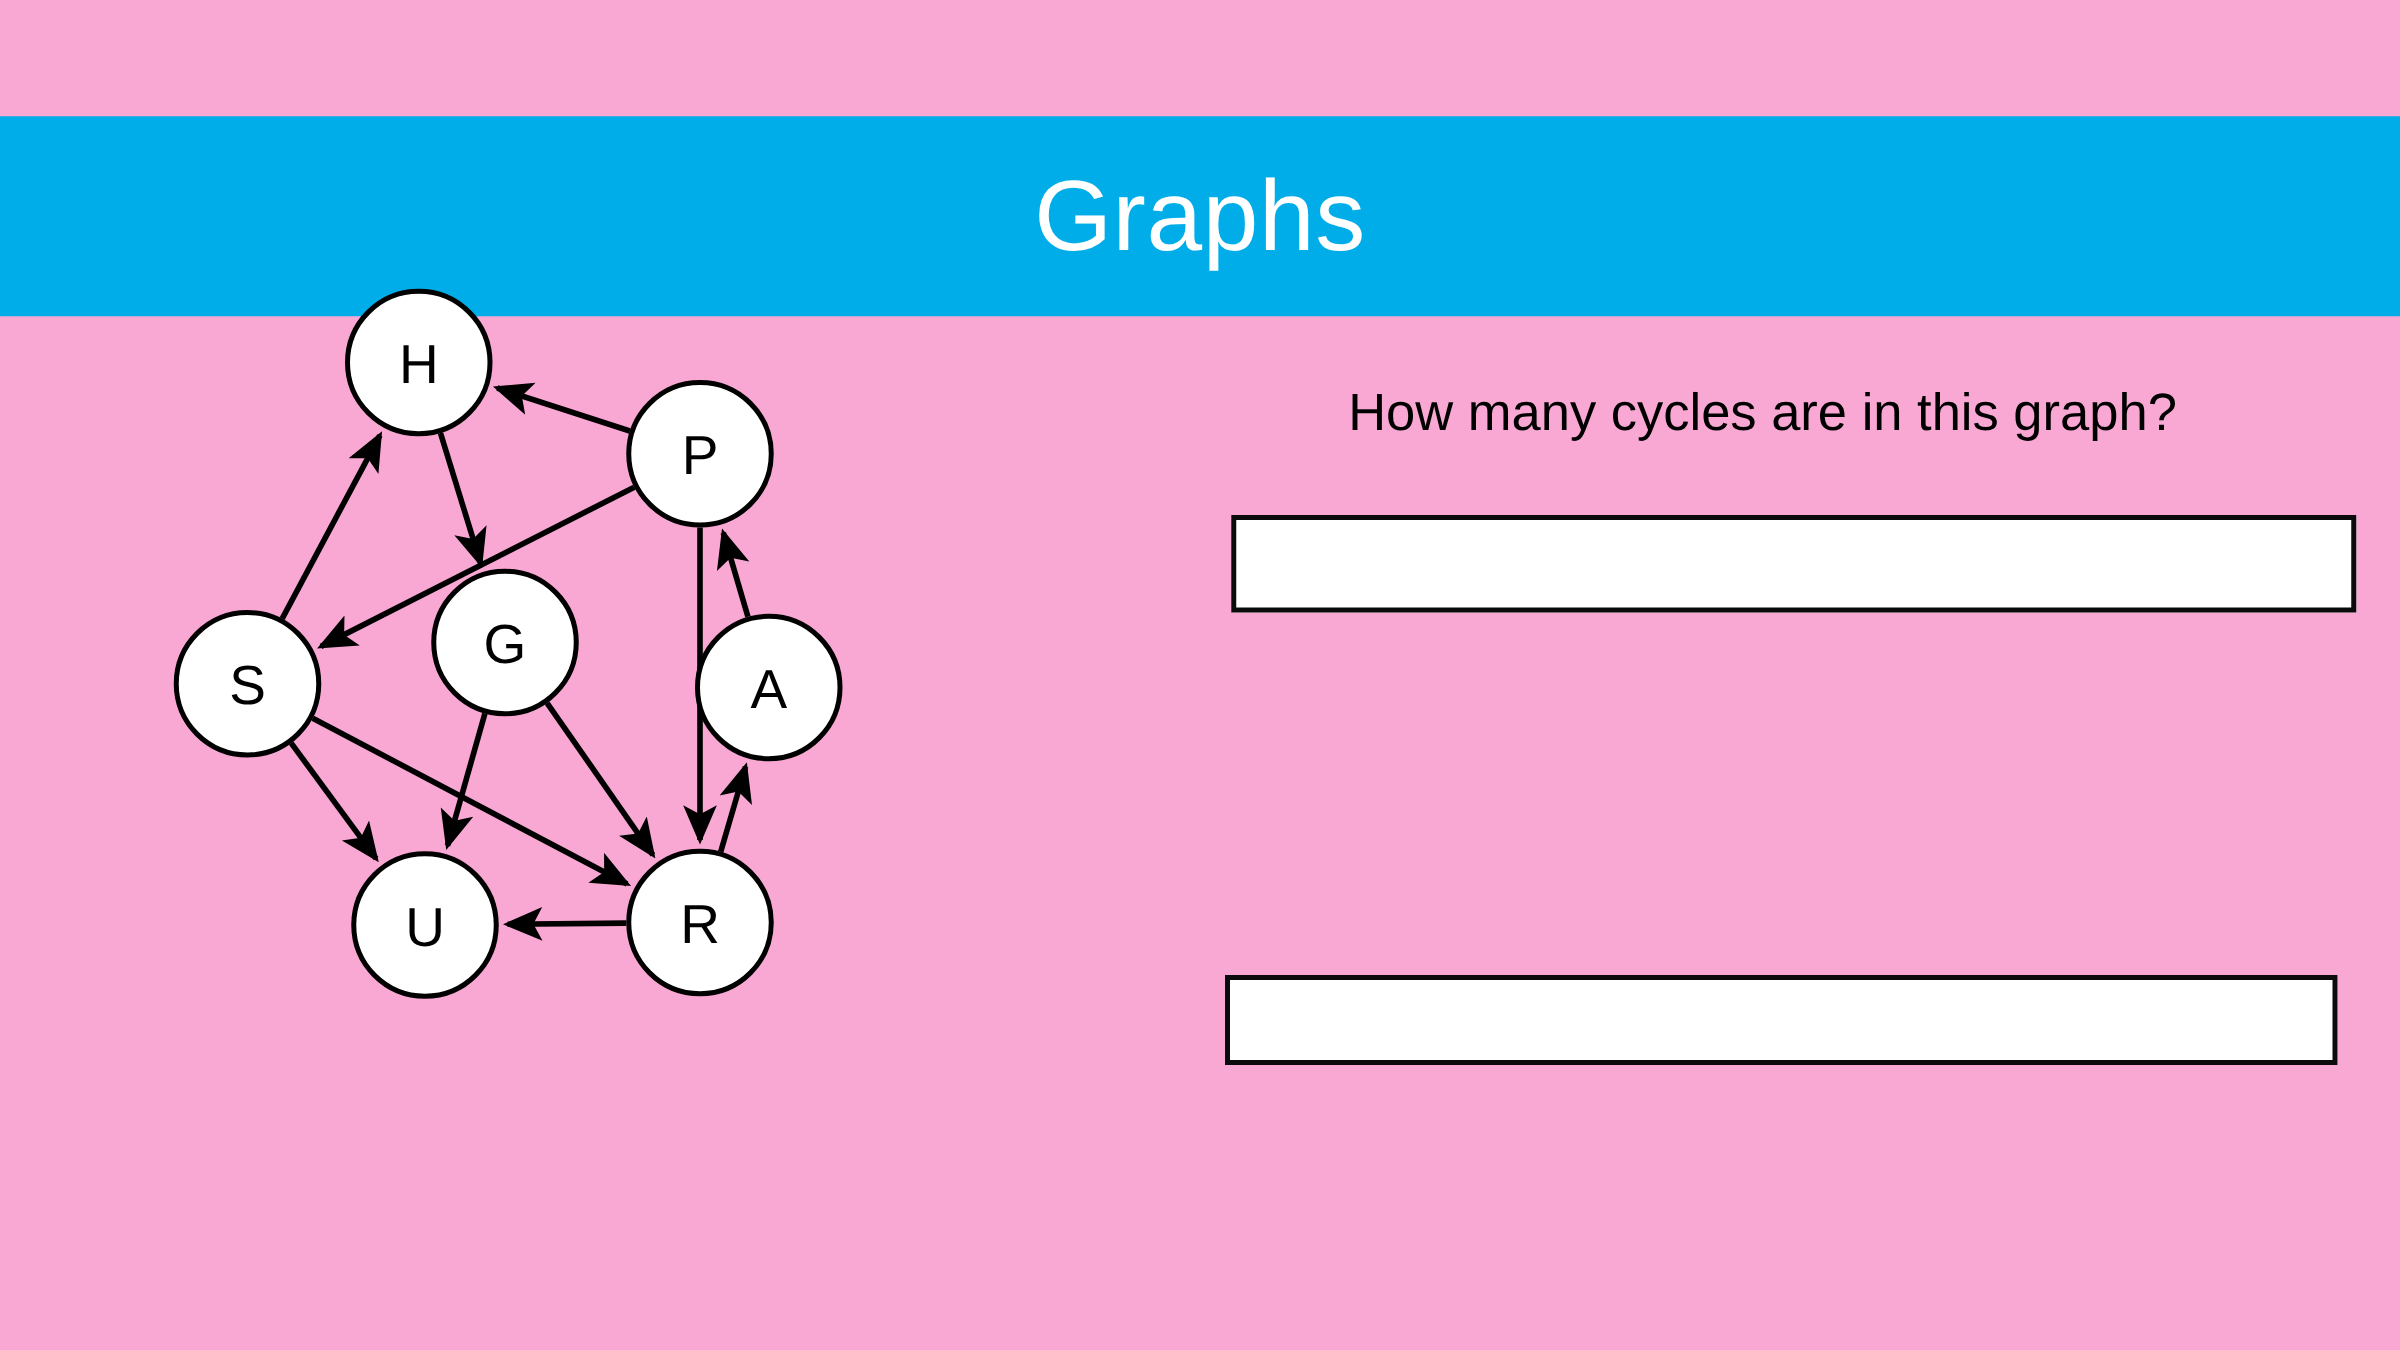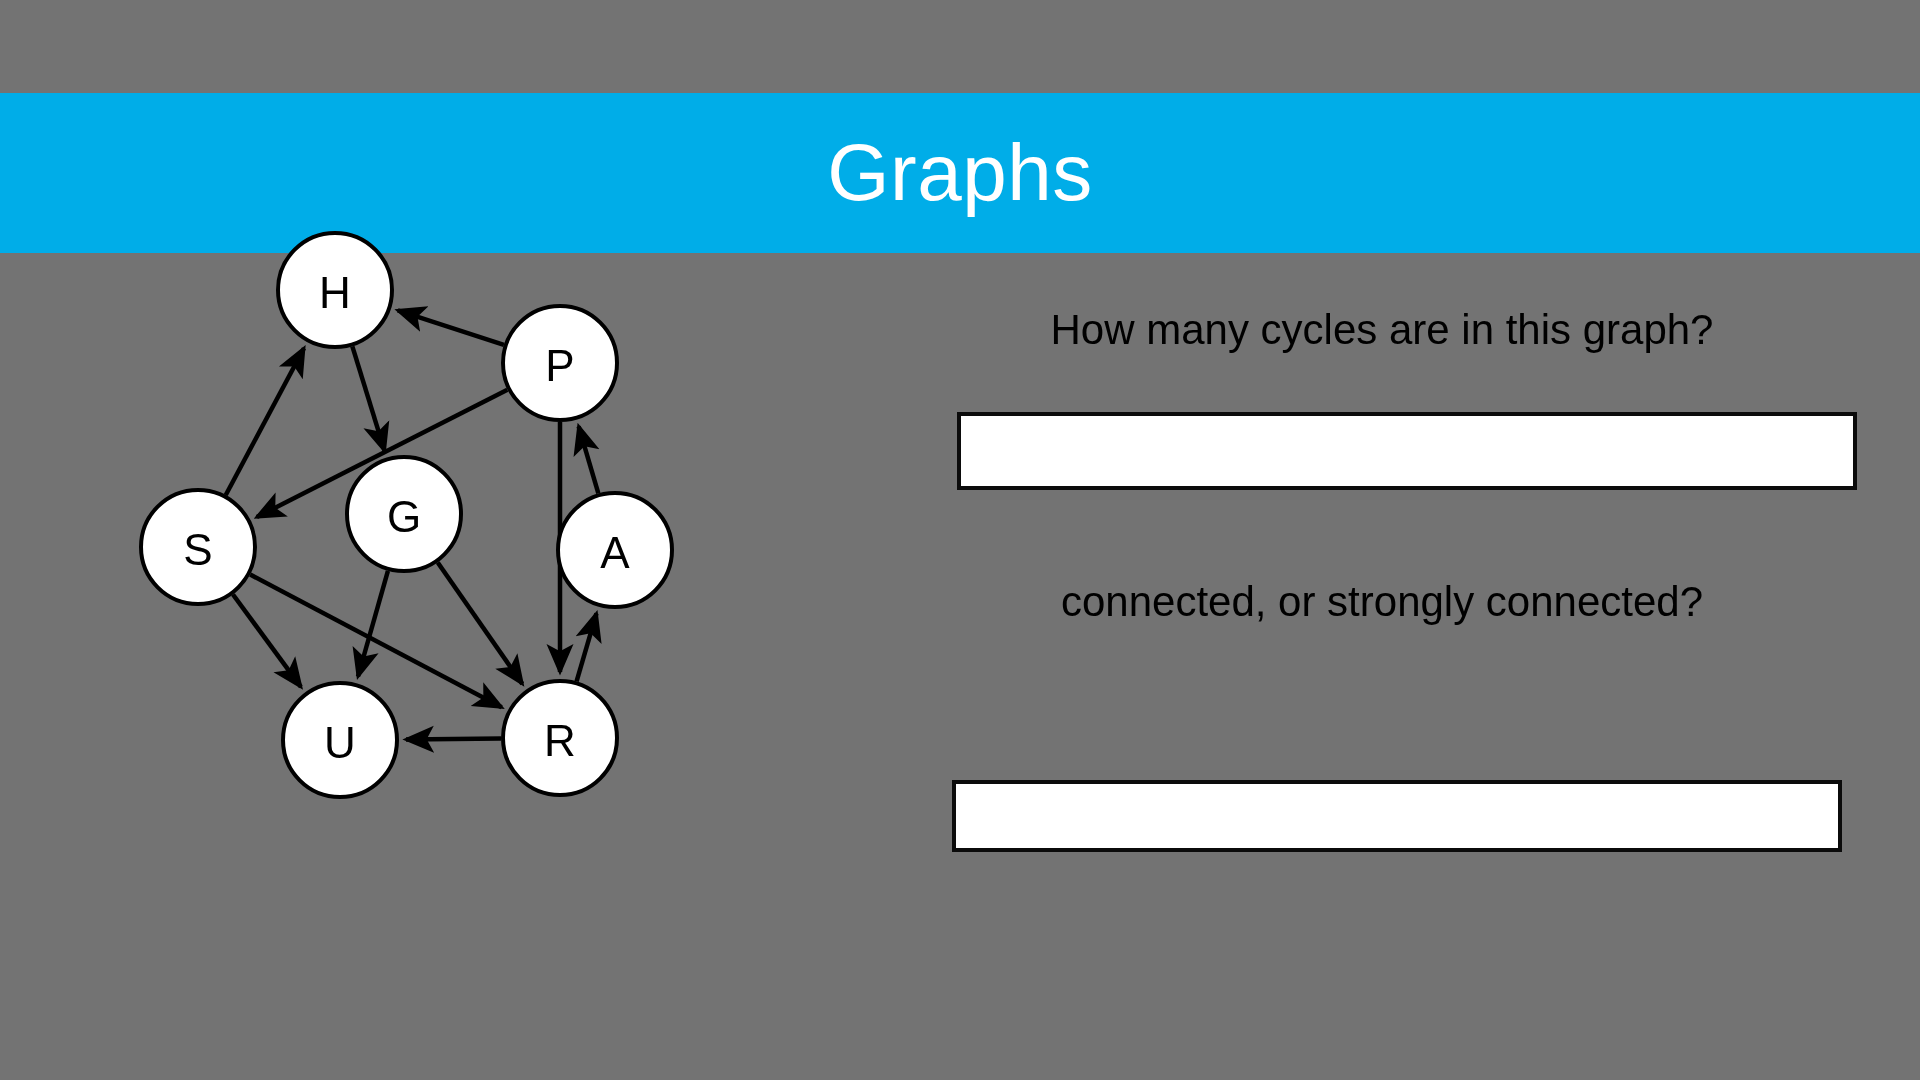--- a/index.html
+++ b/index.html
@@ -41,21 +41,21 @@
     font-family:"Liberation Sans", sans-serif;
     font-size:44px;
     text-anchor:middle;
     dominant-baseline:central;
   }
   .edge-line{stroke:#000000;stroke-width:4.5;fill:none;}
 
   
   .qa-pane{
     position:absolute;
-    left:932px; top:300px;
+    left:960px; top:300px;
     width:900px; height:620px;
   }
   .question{
     font-size:42px;
     color:#000000;
     text-align:center;
     line-height:1.45;
     font-family:"Liberation Sans", sans-serif;
     font-weight:400;
   }
@@ -83,21 +83,21 @@
     font-size:34px;
     color:#000;
     padding:0 14px;
     box-sizing:border-box;
     display:flex;align-items:center;
   }
 </style>
 </head>
 <body>
 
-<div id="slide" style="background: #737373;">
+<div id="slide" style="background: #f9a8d4;">
 
   <div class="title-bar" style="background: rgb(0, 173, 232);">
     <span class="title-text" style="color: rgb(255, 255, 255);">Graphs</span>
   </div>
 
   <div class="graph-pane">
     <svg class="graph-svg" id="graph-svg" viewBox="0 0 640 700">
       <defs>
         <marker id="arrowhead" markerWidth="7" markerHeight="7" refX="6.2" refY="3.5" orient="auto" markerUnits="strokeWidth">
           <path d="M0,0.5 L7,3.5 L0,6.5 L1.6,3.5 Z" fill="#000000"></path>
@@ -152,21 +152,20 @@
 
   <div class="qa-pane">
 
     <div class="question q1">How many cycles are in this graph?</div>
 
     <div class="answer-box-1">
       <span class="box-value"></span>
     </div>
 
     <div class="question q2">
-      <div>connected, or strongly connected?</div>
     </div>
 
     <div class="answer-box-2">
       <span class="box-value"></span>
     </div>
 
   </div>
 </div>
 
 </body></html>

